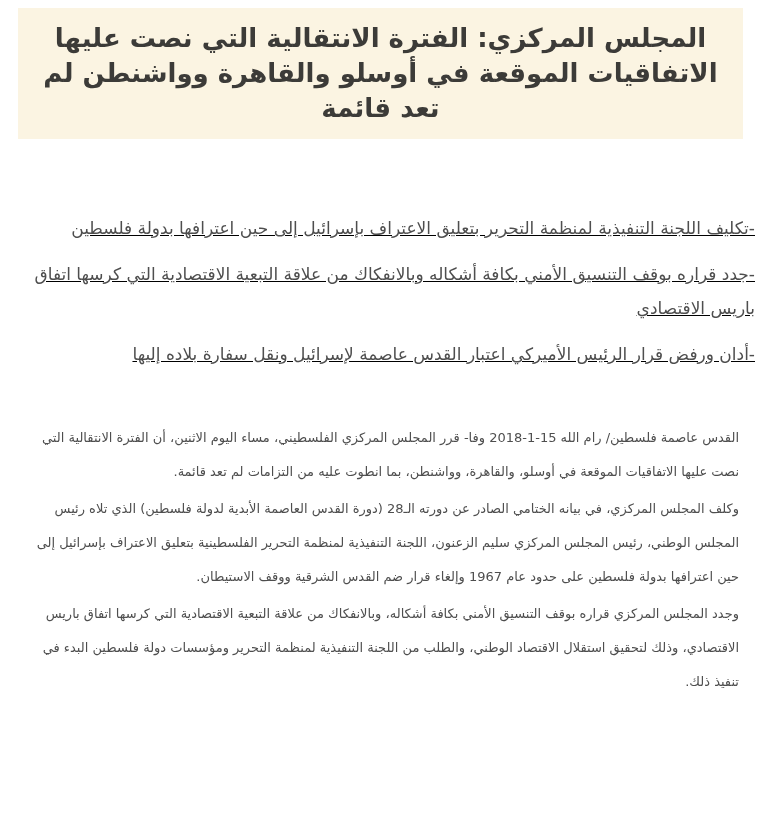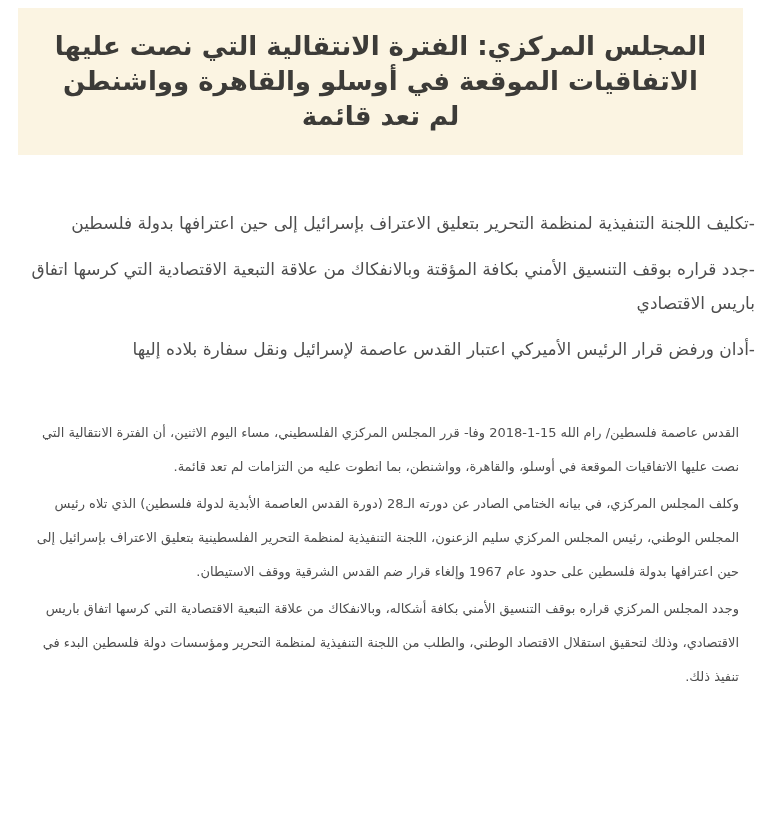--- a/index.html
+++ b/index.html
@@ -16,29 +16,30 @@
     direction: rtl;
     font-family: "DejaVu Sans", sans-serif;
   }
   .banner {
     margin: 8px 18px 0 18px;
     background: #fbf4e2;
     padding: 5px 14px;
     text-align: center;
   }
   .banner h1 {
-    margin: 16px;
+    margin: 8px;
     font-size: 26px;
     font-weight: bold;
     line-height: 35px;
     color: #3c3b38;
     letter-spacing: 0;
   }
   .summary {
-    margin: 51px 6px 0 15px;
+    margin: 72px 6px 0 15px;
+    text-decoration: underline;
   }
   .summary p {
     margin: 0 0 12px 0;
     font-size: 17px;
     line-height: 34px;
     color: #4e4e4e;
     text-align: right;
   }
   .article-body {
     margin: 50px 6px 0 15px;
@@ -55,21 +56,21 @@
 <body>
 
 <div class="page">
 
   <header class="banner">
     <h1>المجلس المركزي: الفترة الانتقالية التي نصت عليها الاتفاقيات الموقعة في أوسلو والقاهرة وواشنطن لم تعد قائمة</h1>
   </header>
 
   <section class="summary">
     <p>-تكليف اللجنة التنفيذية لمنظمة التحرير بتعليق الاعتراف بإسرائيل إلى حين اعترافها بدولة فلسطين</p>
-    <p>-جدد قراره بوقف التنسيق الأمني بكافة المؤقتة وبالانفكاك من علاقة التبعية الاقتصادية التي كرسها اتفاق باريس الاقتصادي</p>
+    <p>-جدد قراره بوقف التنسيق الأمني بكافة أشكاله وبالانفكاك من علاقة التبعية الاقتصادية التي كرسها اتفاق باريس الاقتصادي</p>
     <p>-أدان ورفض قرار الرئيس الأميركي اعتبار القدس عاصمة لإسرائيل ونقل سفارة بلاده إليها</p>
   </section>
 
   <section class="article-body">
     <p>القدس عاصمة فلسطين/ رام الله 15-1-2018 وفا- قرر المجلس المركزي الفلسطيني، مساء اليوم الاثنين، أن الفترة الانتقالية التي نصت عليها الاتفاقيات الموقعة في أوسلو، والقاهرة، وواشنطن، بما انطوت عليه من التزامات لم تعد قائمة.</p>
     <p>وكلف المجلس المركزي، في بيانه الختامي الصادر عن دورته الـ28 (دورة القدس العاصمة الأبدية لدولة فلسطين) الذي تلاه رئيس المجلس الوطني، رئيس المجلس المركزي سليم الزعنون، اللجنة التنفيذية لمنظمة التحرير الفلسطينية بتعليق الاعتراف بإسرائيل إلى حين اعترافها بدولة فلسطين على حدود عام 1967 وإلغاء قرار ضم القدس الشرقية ووقف الاستيطان.</p>
     <p>وجدد المجلس المركزي قراره بوقف التنسيق الأمني بكافة أشكاله، وبالانفكاك من علاقة التبعية الاقتصادية التي كرسها اتفاق باريس الاقتصادي، وذلك لتحقيق استقلال الاقتصاد الوطني، والطلب من اللجنة التنفيذية لمنظمة التحرير ومؤسسات دولة فلسطين البدء في تنفيذ ذلك.</p>
   </section>
 
 </div>

